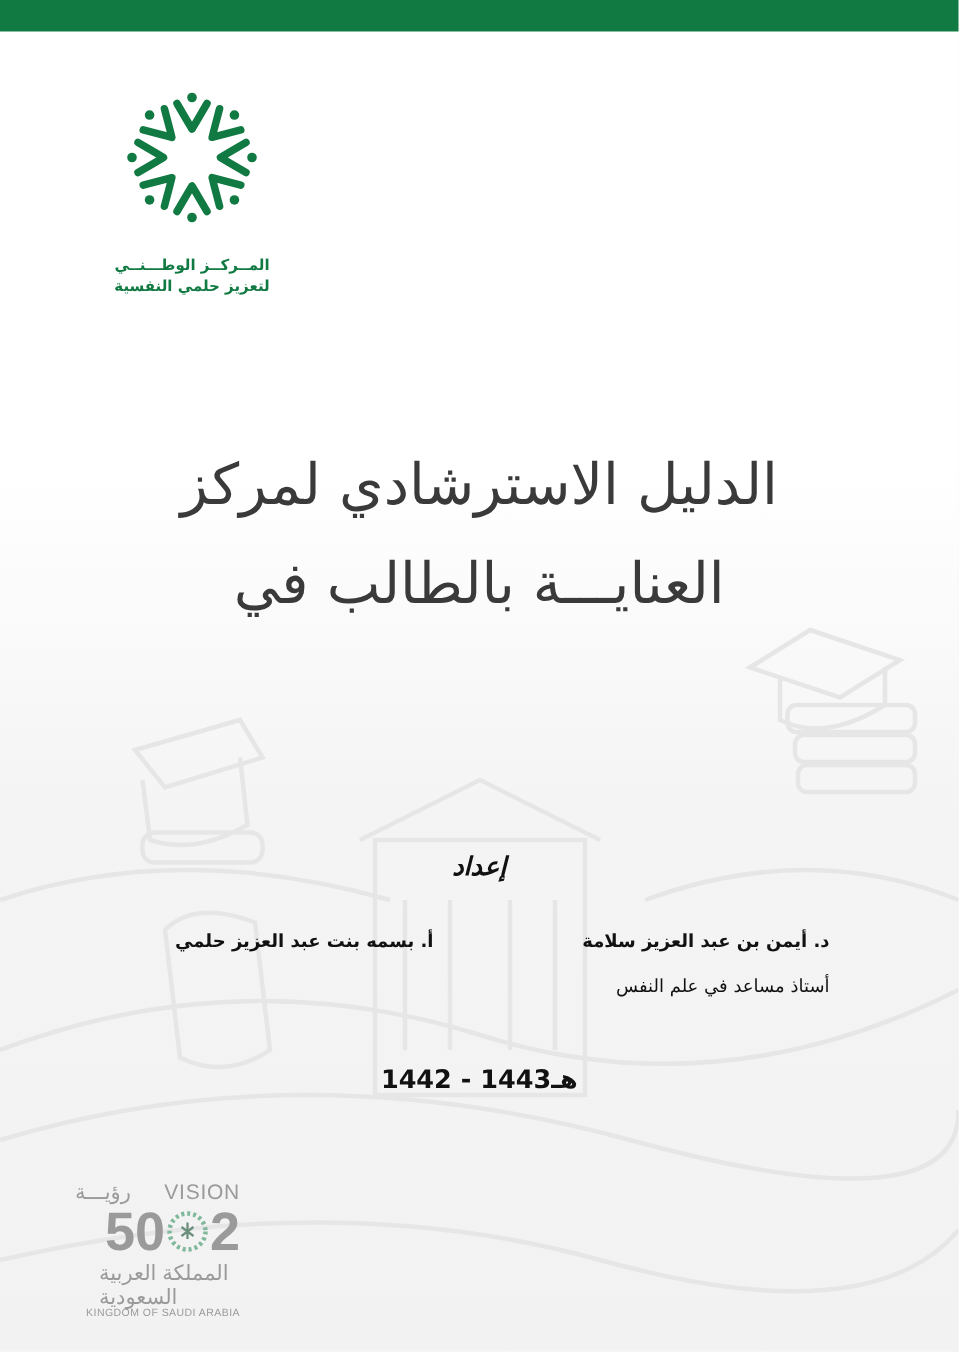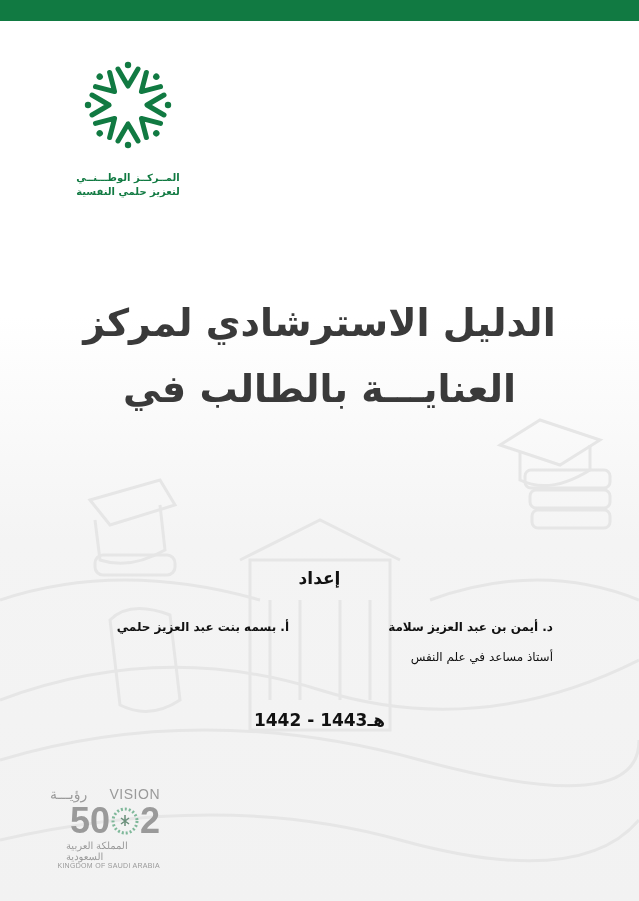--- a/index.html
+++ b/index.html
@@ -23,45 +23,45 @@
       position: absolute; left: 62px; top: 60px; width: 132px; text-align: center;
     }
     .logo svg { display: block; margin: 0 auto; }
     .logo-text {
       direction: rtl; font-weight: bold; color: #117a42;
       font-size: 10px; line-height: 14px; margin-top: 21px;
     }
     .title {
       position: absolute; left: 0; right: 0; top: 290px;
       text-align: center; direction: rtl;
-      color: #3a3a3a; font-weight: bold; font-size: 38px; line-height: 66px;
+      color: #3a3a3a; font-weight: normal; font-size: 38px; line-height: 66px;
     }
     .title div { white-space: nowrap; }
     .prepared-by {
       position: absolute; left: 0; right: 0; top: 568px; text-align: center;
-      font-weight: bold; font-size: 17px; color: #111; direction: rtl;
+      font-weight: bold; font-size: 17px; color: #111; direction: rtl; font-style: italic;
     }
     .author {
       position: absolute; direction: rtl; font-size: 12px; color: #111; font-weight: bold;
       line-height: 30px; text-align: right;
     }
     .author .role { font-weight: normal; }
     .author-1 { right: 86px; top: 612px; }
     .author-2 { right: 350px; top: 612px; text-align: center; }
     .year {
       position: absolute; left: 0; right: 0; top: 710px; text-align: center;
       font-weight: bold; font-size: 17px; color: #111; direction: ltr;
     }
     .vision {
       position: absolute; left: 50px; top: 786px; width: 110px;
       color: #9a9a9a; font-family: "Liberation Sans", sans-serif;
     }
     .vision .v-top { display: flex; justify-content: space-between; font-size: 14px; letter-spacing: 0.5px; }
     .vision .v-num { font-size: 36px; font-weight: bold; line-height: 38px; display: flex; align-items: center; }
-    .vision .v-ar { font-size: 10px; direction: rtl; text-align: left; margin-left: 16px; }
+    .vision .v-ar { font-size: 14px; direction: rtl; text-align: left; margin-left: 16px; }
     .vision .v-en { font-size: 7px; letter-spacing: 0.3px; }
   </style>
 </head>
 <body>
 
 <div class="page">
 
   <div class="top-bar"></div>
 
   <svg class="watermark" width="639" height="901" viewBox="0 0 639 901">

